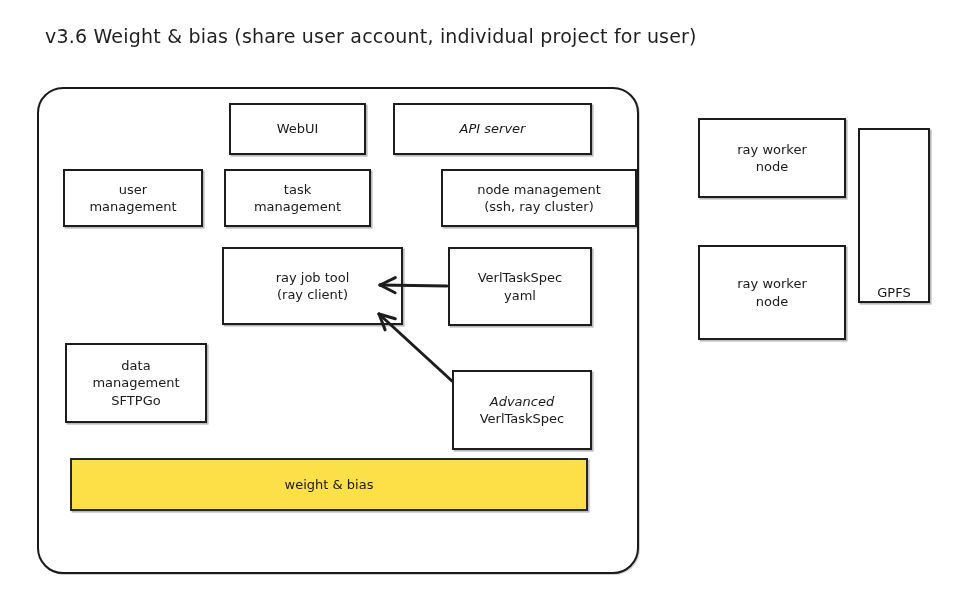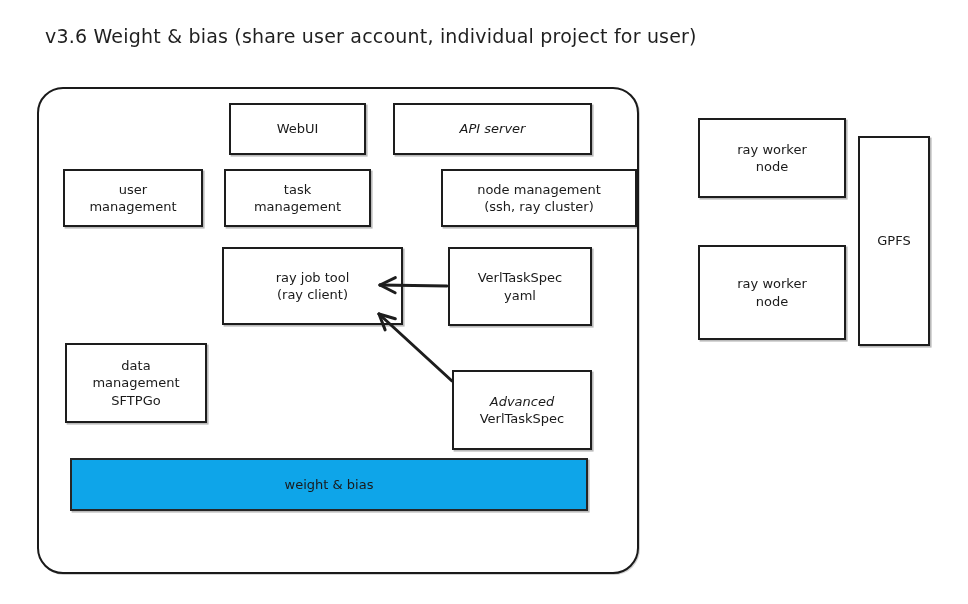--- a/index.html
+++ b/index.html
@@ -59,21 +59,21 @@
     box-shadow: 1.6px 1.6px 0 rgba(25,25,25,0.30);
   }
   .node .label {
     padding: 0 5px;
     white-space: pre-line;
   }
   .node.italic .label {
     font-style: italic;
   }
   .node.accent {
-    background: #0ea5e9;
+    background: #fde047;
     border-color: #262626;
   }
   .arrow-layer {
     position: absolute;
     left: 0;
     top: 0;
     width: 968px;
     height: 604px;
     pointer-events: none;
   }
@@ -127,21 +127,21 @@
         <span class="label">weight &amp; bias</span>
       </div>
       <div class="node" style="left: 698px; top: 118px; width: 148px; height: 80px;">
         <span class="label">ray worker
 node</span>
       </div>
       <div class="node" style="left: 698px; top: 245px; width: 148px; height: 95px;">
         <span class="label">ray worker
 node</span>
       </div>
-      <div class="node" style="left: 858px; top: 136px; width: 72px; height: 210px;">
+      <div class="node" style="left: 858px; top: 128px; width: 72px; height: 175px; align-items: flex-end;">
         <span class="label">GPFS</span>
       </div>
     </div>
 
   <svg class="arrow-layer" id="arrow-layer" viewBox="0 0 968 604" xmlns="http://www.w3.org/2000/svg">
       <g>
         <line x1="447" y1="286" x2="380" y2="285" stroke="#1d1d1d" stroke-width="3" stroke-linecap="round"></line>
         <line x1="380" y1="285" x2="395.34382705528753" y2="277.6810539490015" stroke="#1d1d1d" stroke-width="3" stroke-linecap="round"></line>
         <line x1="380" y1="285" x2="395.11856504527765" y2="292.7736086196636" stroke="#1d1d1d" stroke-width="3" stroke-linecap="round"></line>
       </g>

